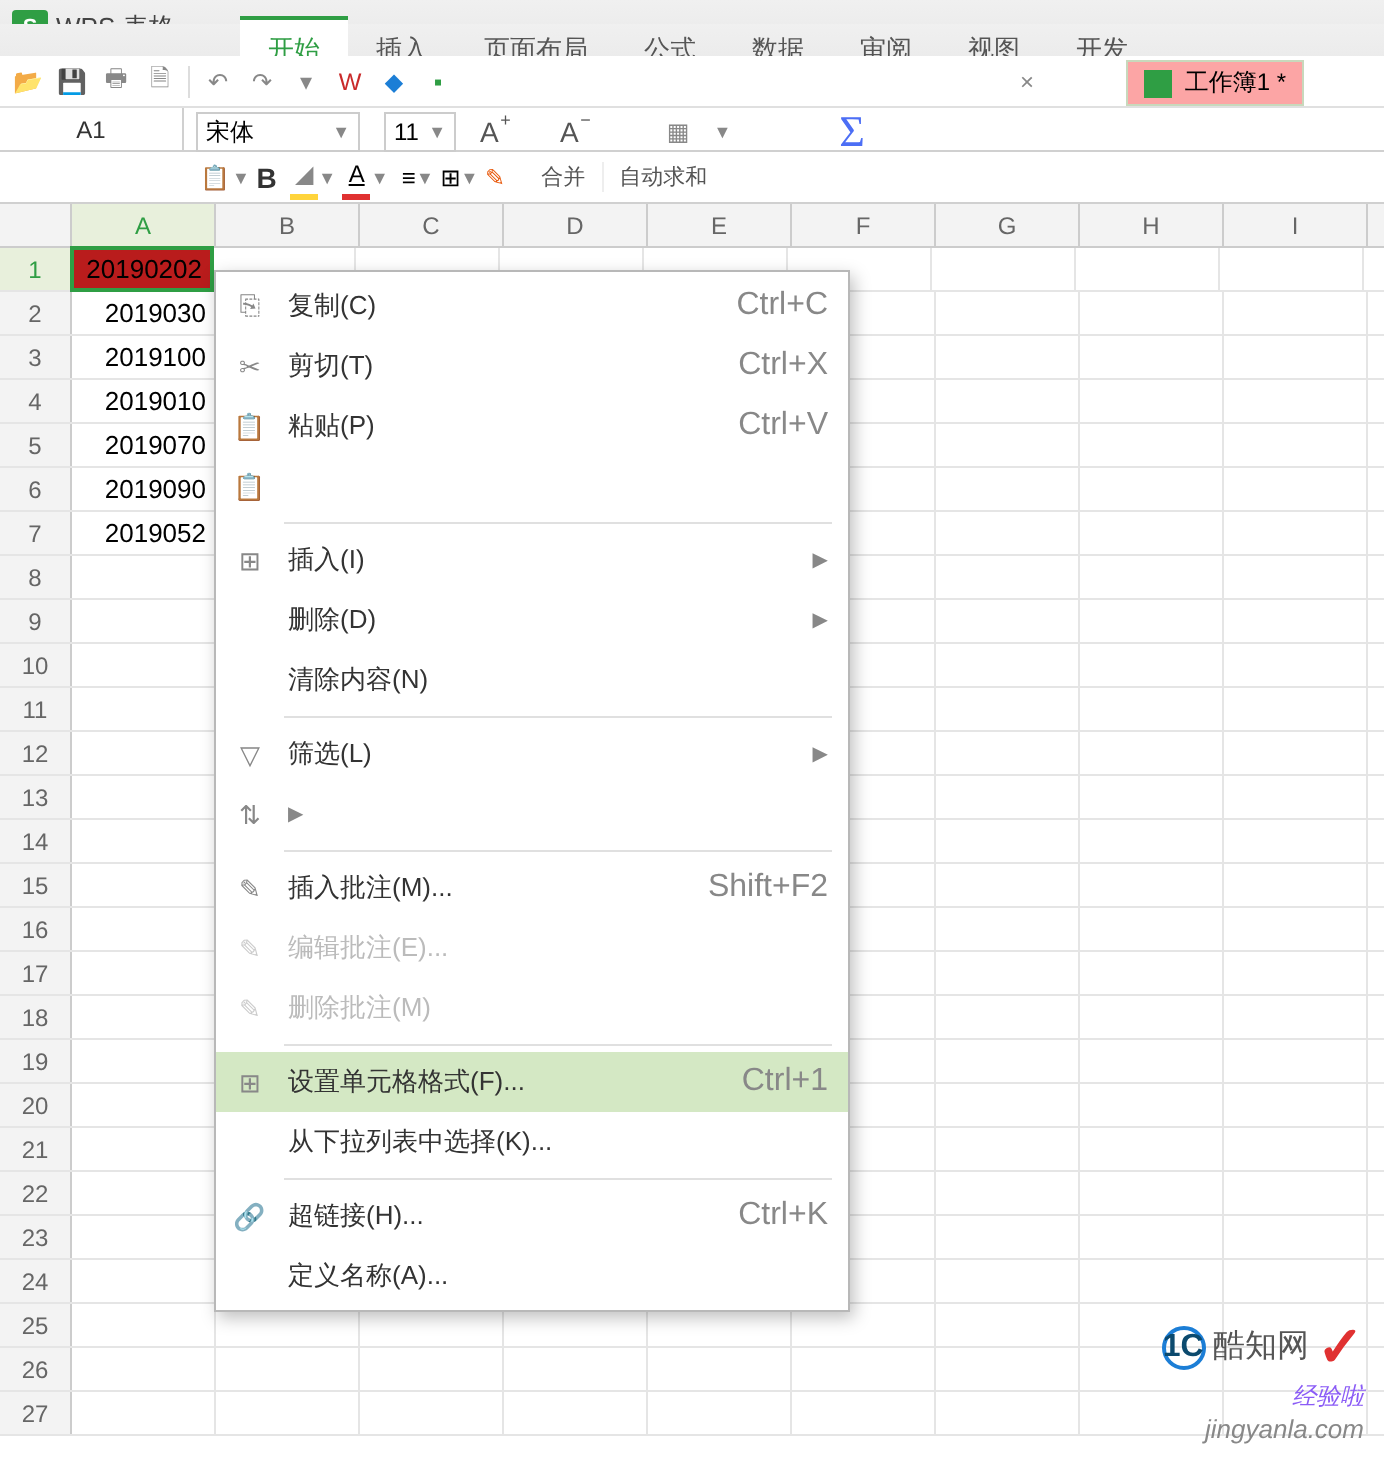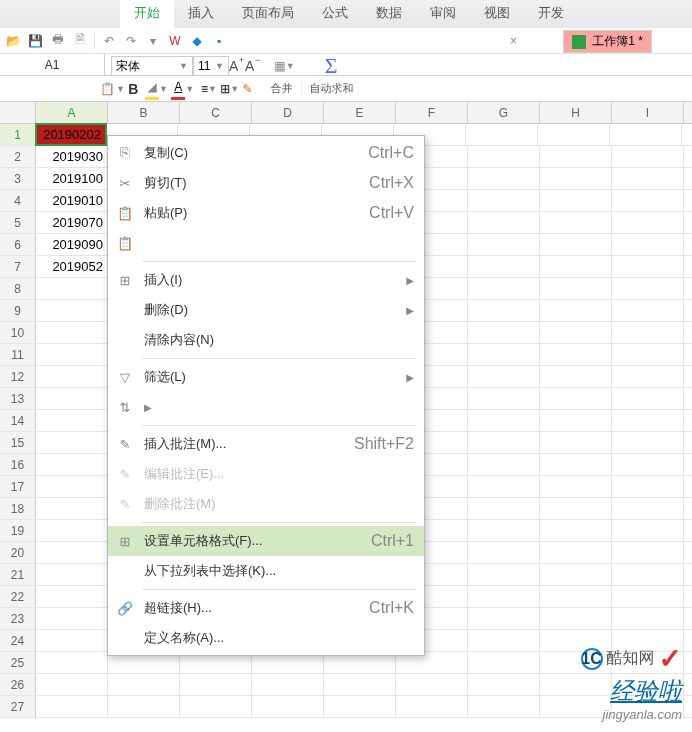--- a/index.html
+++ b/index.html
@@ -4,21 +4,21 @@
   <style>
     * { box-sizing: border-box; margin: 0; padding: 0; font-family: "Microsoft YaHei", sans-serif; }
     body { width: 692px; height: 732px; background: #fff; overflow: hidden; position: relative; font-size: 12px; }
     
     
     .titlebar { height: 28px; background: linear-gradient(#f0f0f0,#e8e8e8); display: flex; align-items: center; }
     .app-icon { width: 18px; height: 18px; background: #2f9e44; color: #fff; font-weight: bold; display: flex; align-items: center; justify-content: center; margin: 0 4px 0 6px; font-size: 11px; border-radius: 2px; }
     .app-title { color: #444; font-size: 13px; }
     
     
-    .menutabs { height: 28px; background: linear-gradient(#f0f0f0,#e8e8e8); display: flex; align-items: flex-end; padding-left: 120px; position: absolute; top: 0; width: 100%; }
+    .menutabs { height: 28px; background: linear-gradient(#f0f0f0,#e8e8e8); display: flex; align-items: flex-end; padding-left: 120px; position: absolute; top: 12px; width: 100%; }
     .menutab { padding: 6px 14px; color: #555; font-size: 13px; cursor: pointer; }
     .menutab.active { color: #2f9e44; background: #fff; border-top: 2px solid #2f9e44; }
     
     
     .qat { height: 26px; background: #fff; display: flex; align-items: center; padding: 0 6px; gap: 6px; border-bottom: 1px solid #e0e0e0; position: relative; }
     .qat-icon { width: 16px; height: 16px; display: flex; align-items: center; justify-content: center; color: #888; font-size: 12px; }
     .qat-icon.org { color: #e67700; }
     .qat-icon.blu { color: #1c7ed6; }
     .qat-icon.grn { color: #2f9e44; }
     .qat .sep { width: 1px; height: 16px; background: #ddd; }
@@ -31,21 +31,21 @@
     .afont sup { font-size: 9px; position: absolute; top: -3px; right: -6px; }
     .ribbon-group { display: flex; flex-direction: column; align-items: center; gap: 2px; padding: 0 8px; border-right: 1px solid #eee; }
     .ribbon-lbl { font-size: 11px; color: #555; }
     .btn-bold { font-weight: bold; font-size: 14px; color: #333; }
     .color-strip { width: 14px; height: 3px; background: #ffd43b; position: relative; top: 3px; }
     .color-strip.r { background: #e03131; }
     .drop { color: #888; font-size: 9px; }
     
     
     .formula-row { height: 22px; display: flex; border-bottom: 1px solid #d0d0d0; }
-    .namebox { width: 105px; border-right: 1px solid #d0d0d0; display: flex; align-items: center; justify-content: center; font-size: 12px; color: #333; }
+    .namebox { width: 92px; border-right: 1px solid #d0d0d0; display: flex; align-items: center; justify-content: center; font-size: 12px; color: #333; }
     
     
     .grid { position: relative; }
     .colheads { height: 22px; display: flex; background: #f3f3f3; border-bottom: 1px solid #ccc; }
     .corner { width: 36px; border-right: 1px solid #ccc; background: #f3f3f3; }
     .colhead { width: 72px; border-right: 1px solid #ccc; display: flex; align-items: center; justify-content: center; color: #666; }
     .colhead.sel { background: #e8f0dc; color: #2f9e44; }
     .row { height: 22px; display: flex; border-bottom: 1px solid #e5e5e5; }
     .rowhead { width: 36px; border-right: 1px solid #ccc; background: #f3f3f3; display: flex; align-items: center; justify-content: center; color: #666; font-size: 12px; }
     .rowhead.sel { background: #e8f0dc; color: #2f9e44; }
@@ -61,21 +61,21 @@
     .ctx-short { color: #888; font-size: 16px; }
     .ctx-arrow { color: #888; font-size: 10px; }
     .ctx-sep { height: 1px; background: #e0e0e0; margin: 3px 8px 3px 34px; }
     .ctx-item.dis { color: #bbb; }
     .ctx-item.dis .ctx-icon { color: #ccc; }
     
     
     .watermark { position: absolute; right: 10px; bottom: 10px; text-align: right; font-size: 11px; color: #888; }
     .watermark .top { display: flex; align-items: center; justify-content: flex-end; gap: 4px; font-size: 16px; color: #555; }
     .wm-ico { width: 22px; height: 22px; border: 2px solid #1c7ed6; border-radius: 50%; display: flex; align-items: center; justify-content: center; color: #0c4a6e; font-weight: bold; font-size: 16px; }
-    .watermark .mid { font-size: 24px; color: #0369a1; font-style: italic; text-decoration: underline; }
+    .watermark .mid { font-size: 12px; color: #8b5cf6; font-style: italic; }
     .check { color: #e03131; font-size: 28px; font-weight: bold; }
     .watermark .bot { font-style: italic; font-size: 13px; }
   </style>
 </head>
 <body>
 
 <div class="titlebar">
   <div class="app-icon">S</div>
   <div class="app-title">WPS 表格</div>
 </div>
@@ -106,21 +106,21 @@
   <div class="workbook-tab">
     <span class="wbicon"></span>
     <span>工作簿1 *</span>
   </div>
 </div>
 
 <div class="formula-row">
   <div class="namebox">A1</div>
 
   <div style="flex:1;display:flex;flex-direction:column">
-    <div style="height:24px;display:flex;align-items:center;gap:0;padding-left:6px">
+    <div style="height:24px;display:flex;align-items:center;gap:12px;padding-left:6px">
       <div class="font-sel">
           <span>宋体</span>
           <span class="drop">▼</span>
         </div>
       <div class="size-sel">
           <span>11</span>
           <span class="drop">▼</span>
         </div>
       <span class="afont">A<sup>+</sup></span>
       &nbsp;&nbsp;

